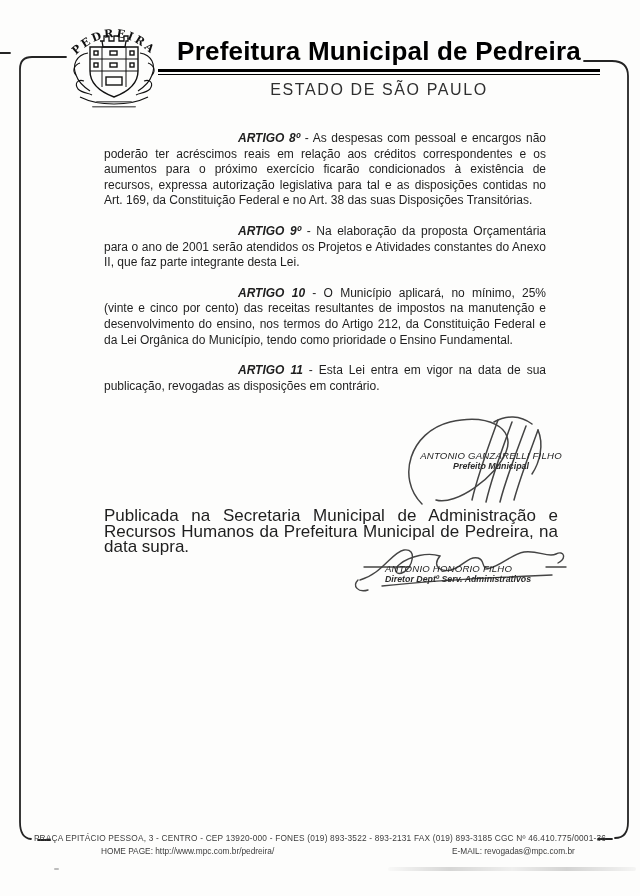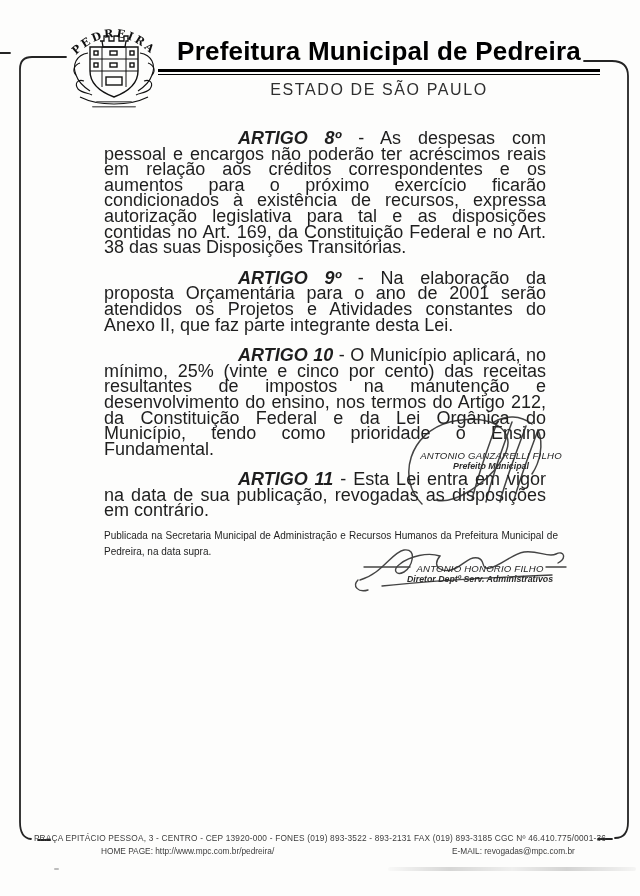--- a/index.html
+++ b/index.html
@@ -18,32 +18,32 @@
     font-family:"Liberation Sans", sans-serif; white-space:nowrap;text-align:center;
   }
   .rule-thick { height:3px; background:#000; margin-top:2px; }
   .rule-thin  { height:1px; background:#000; margin-top:2px; }
   .subtitle { margin-top:6px; font-size:16px; letter-spacing:1.6px; color:#2f2f2f; }
   
   .frame { position:absolute; left:0; top:0; width:640px; height:896px; pointer-events:none; }
   
   .doc-body { position:absolute; left:104px; top:131px; width:442px; }
   .para {
-    font-size:18px; line-height:15.6px; text-align:justify;
+    font-size:12px; line-height:15.6px; text-align:justify;
     text-indent:134px; margin-bottom:15px; color:#1e1e1e;
   }
   .lead { font-weight:bold; font-style:italic; }
   .date-line { font-size:12.3px; line-height:15.6px; text-indent:134px; margin-top:1px; }
   .pub-note {
     position:absolute; left:104px; top:508px; width:454px;
-    font-size:10px; line-height:15.6px; text-align:justify; color:#1e1e1e;margin-top:20px;
+    font-size:17px; line-height:15.6px; text-align:justify; color:#1e1e1e;
   }
   
   .sig1-text { position:absolute; left:406px; top:450px; width:170px; text-align:center; }
-  .sig2-text { position:absolute; left:385px; top:563px; width:190px; text-align:center; }
+  .sig2-text { position:absolute; left:385px; top:563px; width:190px; text-align:left; }
   .sig-name { font-weight:normal; font-style:italic; font-size:9.6px; letter-spacing:0.2px; color:#222; white-space:nowrap; }
   .sig-role { font-weight:bold; font-style:italic; font-size:8.8px; color:#2a2a2a; white-space:nowrap; }
   .sig-ink { position:absolute; pointer-events:none; }
   .ink1 { left:392px; top:414px; width:180px; height:100px; }
   .ink2 { left:350px; top:540px; width:225px; height:58px; }
   
   .footer-line1 {
     position:absolute; left:32px; right:32px; top:833px; text-align:center;
     font-size:8.3px; letter-spacing:0.2px; color:#3c3c3c; white-space:nowrap;
   }

